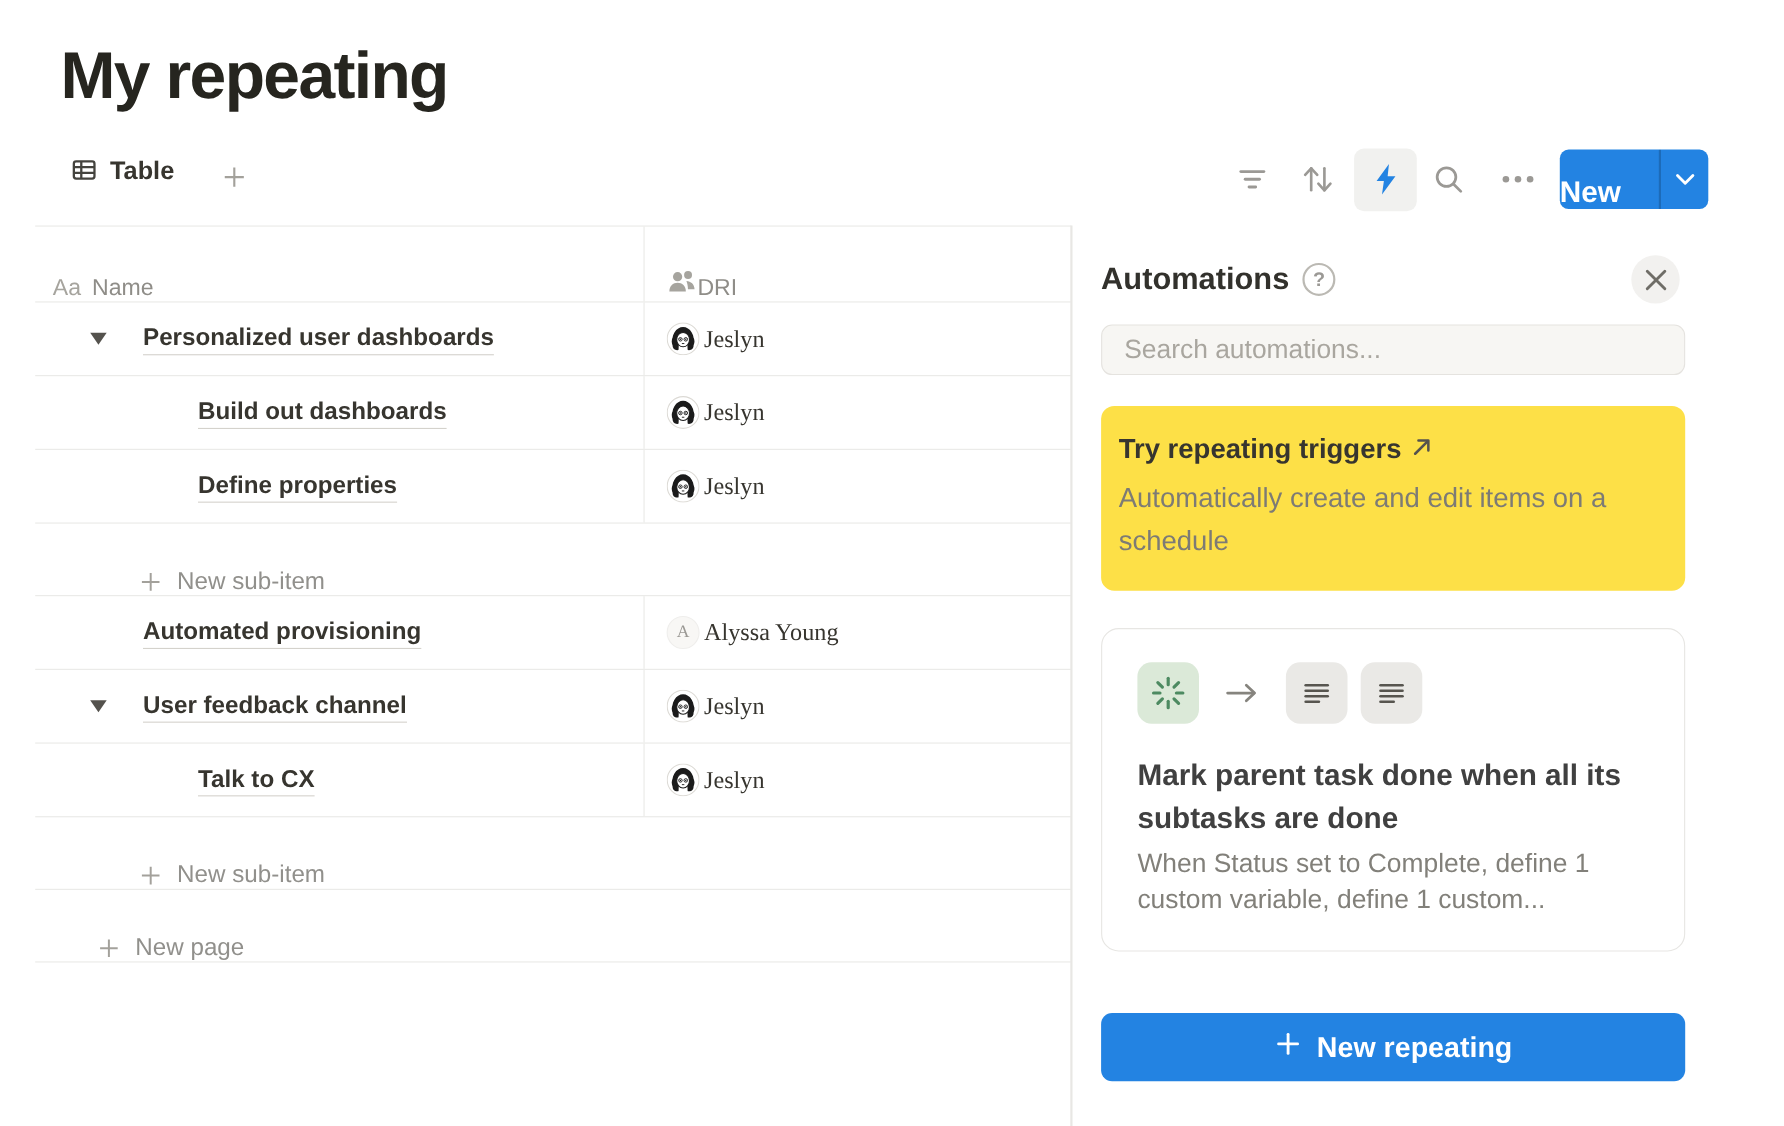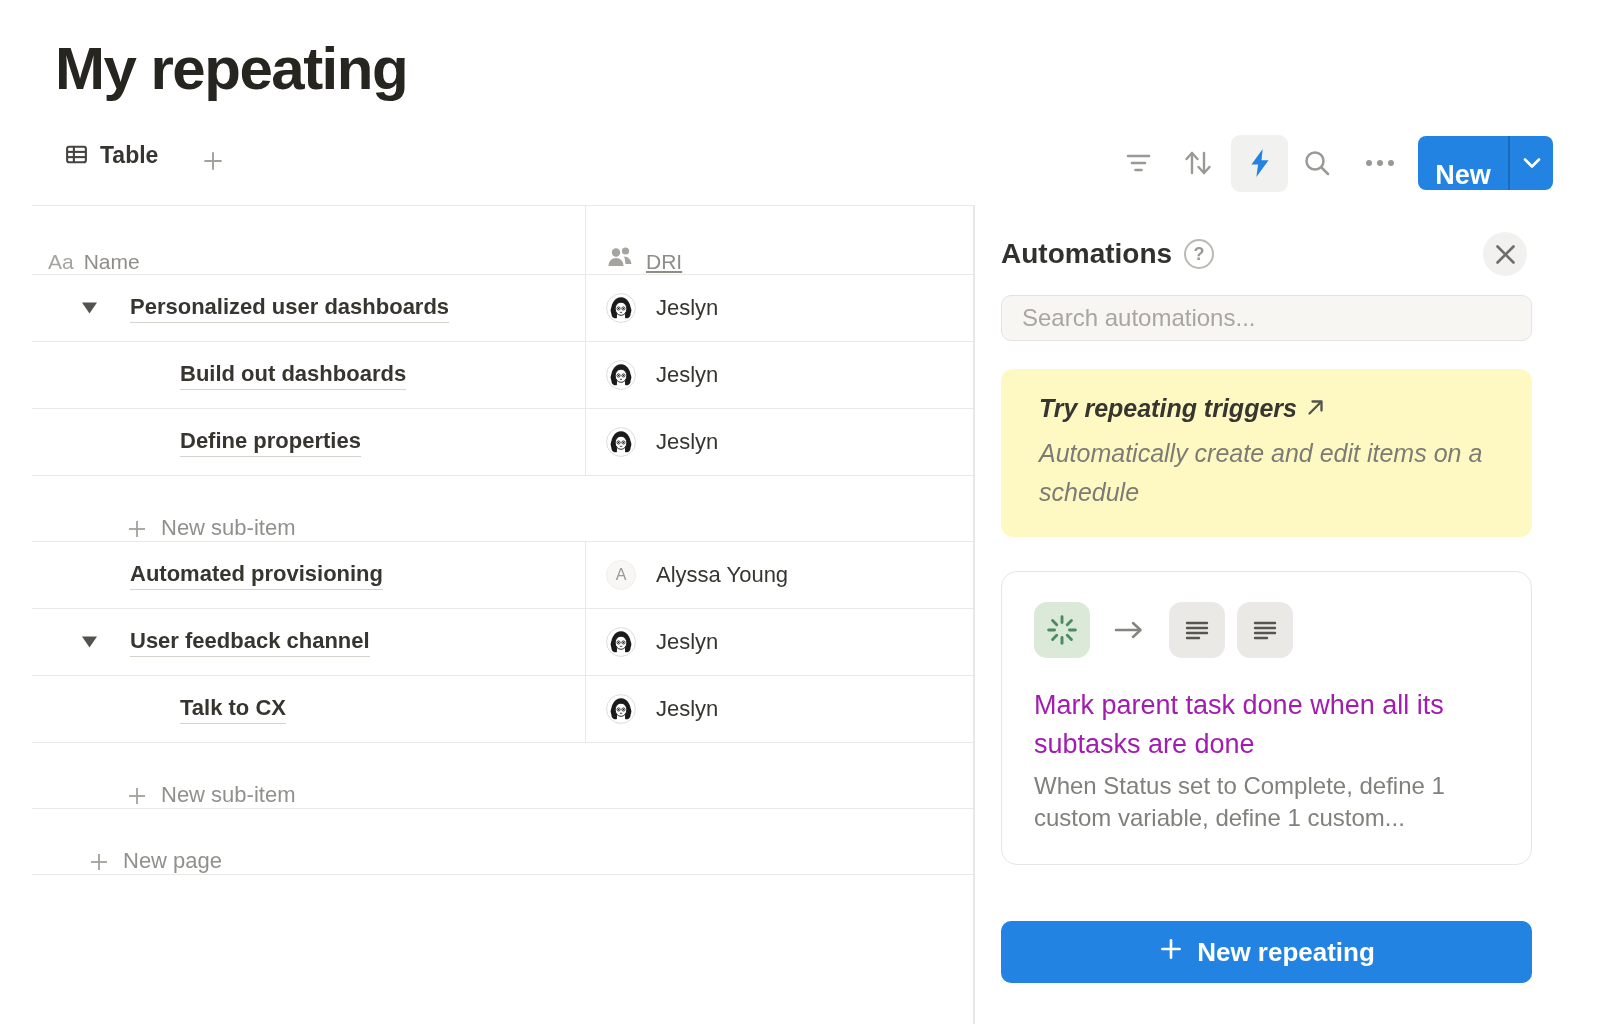--- a/index.html
+++ b/index.html
@@ -20,41 +20,41 @@
   .toolbar{position:absolute;right:69px;top:0;height:62px;display:flex;align-items:center;}
   .tbtn{display:flex;align-items:center;justify-content:center;cursor:pointer;color:#9b9995;}
   .tbtn.filter{margin-right:31px;}
   .tbtn.sort{margin-right:17px;}
   .bolt-box{width:57px;height:57px;border-radius:9px;background:#f1f1ef;display:flex;
             align-items:center;justify-content:center;margin-right:15px;cursor:pointer;}
   .tbtn.search{margin-right:34px;}
   .tbtn.dots{margin-right:23px;letter-spacing:3px;}
   .new-btn{width:135px;height:54px;border-radius:8px;background:#2383e2;display:flex;
            align-items:center;color:#fff;cursor:pointer;overflow:hidden;}
-  .new-btn .nb-label{flex:1;text-align:center;font-size:27px;font-weight:600;margin-top:25px;}
+  .new-btn .nb-label{flex:1;font-size:27px;font-weight:600;margin-top:25px;}
   .new-btn .nb-divider{width:2px;align-self:stretch;background:rgba(0,0,0,.18);}
   .new-btn .nb-caret{width:43px;display:flex;align-items:center;justify-content:center;}
 
   
   .table{position:absolute;left:32px;top:205px;width:942px;border-top:1px solid #e9e9e7;}
   .thead{display:flex;height:68px;border-bottom:1px solid #e9e9e7;}
   .hcell{display:flex;align-items:flex-end;color:#8f8d88;font-size:21px;cursor:pointer;}
   .hcell.c1{width:554px;border-right:1px solid #e9e9e7;padding-left:16px;gap:10px;box-sizing:border-box;}
-  .hcell.c2{flex:1;padding-left:20px;gap:12px;text-decoration:underline;}
+  .hcell.c2{flex:1;padding-left:20px;}
   .aa-glyph{font-size:21px;color:#a6a49e;font-weight:500;}
   .trow{display:flex;height:66px;border-bottom:1px solid #e9e9e7;}
   .cell{display:flex;align-items:center;}
   .name-cell{width:554px;border-right:1px solid #e9e9e7;position:relative;
              padding-left:98px;box-sizing:border-box;}
   .name-cell.lvl1{padding-left:148px;}
   .toggle{position:absolute;left:46px;top:50%;transform:translateY(-50%);
           display:flex;cursor:pointer;padding:3px;}
   .row-title{font-size:22px;font-weight:600;color:#37352f;border-bottom:1.5px solid #d4d2cc;
              padding-bottom:2px;cursor:pointer;white-space:nowrap;}
-  .dri-cell{flex:1;padding-left:20px;gap:20px;cursor:pointer;}
+  .dri-cell{flex:1;padding-left:20px;gap:4px;cursor:pointer;font-family:Liberation Serif, serif;}
   .dri-name{font-size:22px;color:#37352f;}
   .avatar{width:30px;height:30px;border-radius:50%;flex:0 0 auto;display:flex;
           align-items:center;justify-content:center;}
   .avatar.letter{background:#f8f7f5;border:1px solid #efeeec;color:#9b9995;
                  font-size:16px;box-sizing:border-box;}
   .trow.adder{align-items:flex-end;gap:12px;color:#91908c;font-size:22px;
               padding-left:93px;cursor:pointer;box-sizing:border-box;}
   .trow.adder.page-level{padding-left:55px;}
   .plus-glyph{display:flex;color:#a3a19b;}
 
@@ -66,34 +66,34 @@
   .help{width:30px;height:30px;border-radius:50%;border:2.5px solid #bbb9b3;color:#9b9995;
         font-size:18px;font-weight:600;display:flex;align-items:center;justify-content:center;
         margin-left:12px;cursor:pointer;box-sizing:border-box;}
   .close{position:absolute;right:5px;top:1px;width:44px;height:44px;border-radius:50%;
          background:#f2f1ef;display:flex;align-items:center;justify-content:center;cursor:pointer;}
   .search-box{margin-top:18px;height:46px;border-radius:10px;background:#f7f6f3;
               border:1.5px solid #e5e3df;display:flex;align-items:center;box-sizing:border-box;}
   .search-box input{border:0;background:transparent;outline:none;width:100%;
               font-family:inherit;font-size:24px;color:#37352f;padding:0 20px;}
   .search-box input::placeholder{color:#a9a69f;}
-  .promo-card{margin-top:28px;background:#fef9c3;border-radius:12px;padding:25px 38px;
-              box-sizing:border-box;cursor:pointer;font-style:italic;}
+  .promo-card{margin-top:28px;background:#fde047;border-radius:12px;padding:25px 16px;
+              box-sizing:border-box;cursor:pointer;}
   .promo-title{font-size:25px;font-weight:600;color:#37352f;display:flex;align-items:center;gap:9px;}
   .promo-desc{margin-top:11px;font-size:25px;line-height:39px;color:#7d7b75;}
   .auto-card{margin-top:34px;background:#fff;border:1.5px solid #e7e6e3;border-radius:16px;
              padding:30px 32px;box-sizing:border-box;cursor:pointer;}
   .icon-row{display:flex;align-items:center;height:56px;}
   .sq-icon{width:56px;height:56px;border-radius:13px;display:flex;align-items:center;
            justify-content:center;}
   .sq-icon.green{background:#dbe9d8;}
   .sq-icon.grey{background:#eae9e6;}
   .flow-arrow{margin:0 25px 0 24px;display:flex;}
   .sq-gap{width:12px;}
-  .auto-title{margin-top:28px;font-size:27px;font-weight:400;line-height:39px;color:#a21caf;}
+  .auto-title{margin-top:28px;font-size:27px;font-weight:700;line-height:39px;color:#404040;}
   .auto-desc{margin-top:6px;font-size:24px;line-height:32px;color:#82807a;}
   .new-auto-btn{margin-top:56px;height:62px;border-radius:10px;background:#2383e2;color:#fff;
                 display:flex;align-items:center;justify-content:center;gap:13px;
                 font-size:26px;font-weight:600;cursor:pointer;}
 </style>
 </head>
 <body>
 
 <div class="app">
 

